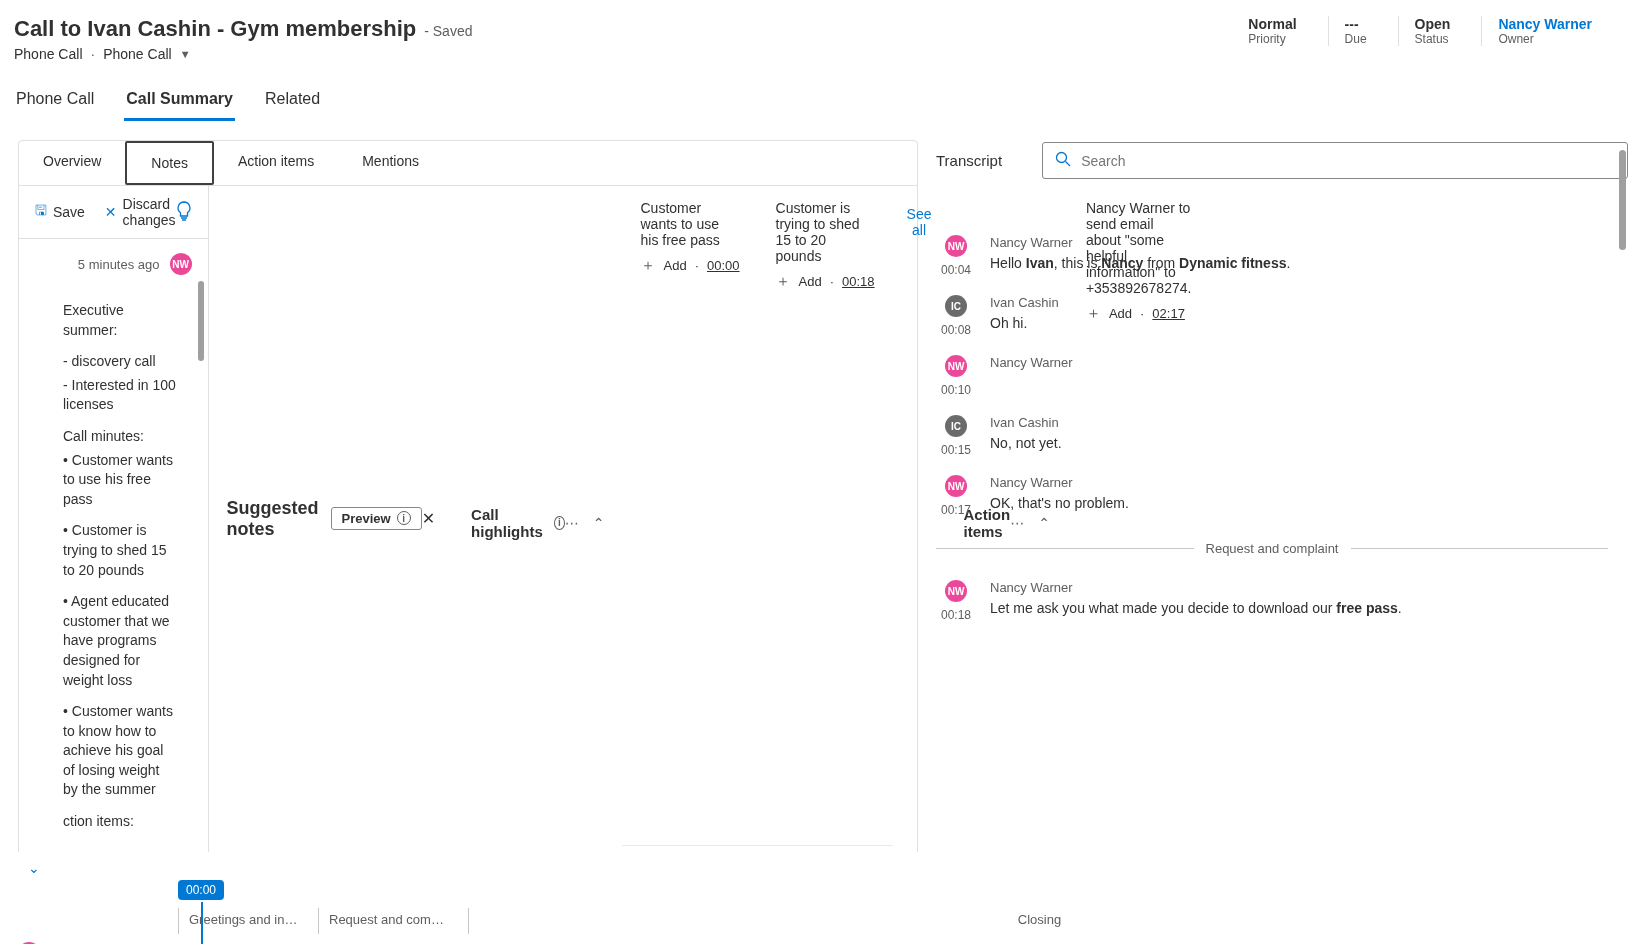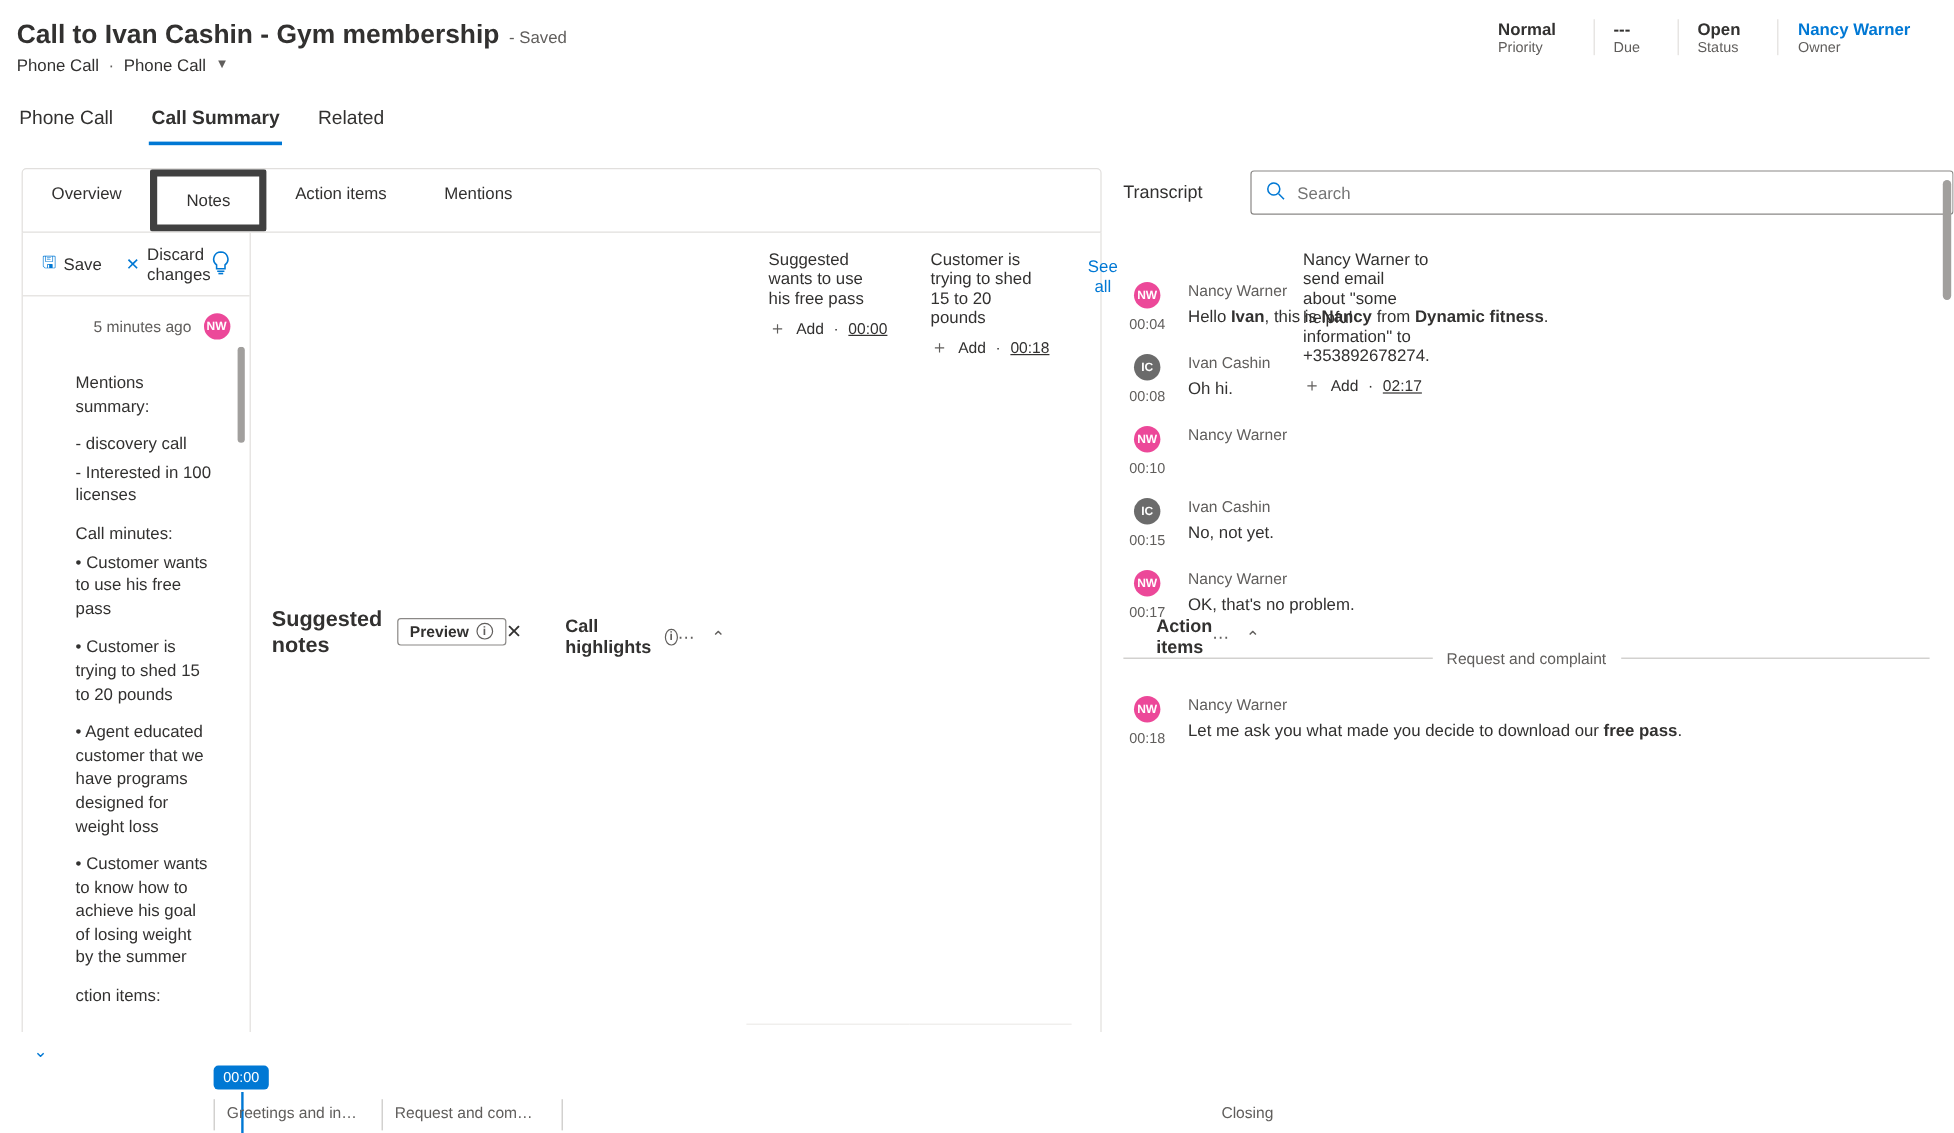--- a/index.html
+++ b/index.html
@@ -21,21 +21,21 @@
 
 .main-tabs { display: flex; gap: 28px; padding: 14px 14px 0 14px; border-bottom: 1px solid transparent; }
 .main-tab { font-size: 16px; padding: 6px 2px 10px 2px; cursor: pointer; }
 .main-tab.active { font-weight: 600; border-bottom: 3px solid #0078d4; }
 
 .content { display: flex; padding: 18px 0 0 18px; gap: 0; align-items: flex-start; }
 
 .left-panel { width: 900px; display: flex; flex-direction: column; background:#fff; }
 .sub-tabs { display: flex; border: 1px solid #e1dfdd; border-radius: 4px 4px 0 0; overflow:hidden; }
 .sub-tab { padding: 12px 24px; font-size: 14px; cursor:pointer; }
-.sub-tab.highlight { border: 6px solid #404040; border-radius: 2px; }
+.sub-tab.highlight { border: 2px solid #404040; border-radius: 2px; }
 
 .notes-row { display: flex; border-left:1px solid #e1dfdd; border-right:1px solid #e1dfdd; flex:1; min-height: 470px;}
 .notes-col { width: 500px; border-right:1px solid #e1dfdd; display:flex; flex-direction:column; }
 .notes-toolbar { display:flex; align-items:center; justify-content:space-between; padding: 10px 16px; border-bottom:1px solid #e1dfdd; }
 .tb-left { display:flex; gap:20px; align-items:center; }
 .tb-btn { display:flex; align-items:center; gap:6px; cursor:pointer; }
 .tb-icon { color:#0078d4; }
 .bulb { color:#0078d4; }
 
 .notes-meta { display:flex; justify-content:flex-end; align-items:center; gap:10px; padding: 14px 16px 6px 16px; color:#605e5c; font-size:13px;}
@@ -168,21 +168,21 @@
                 <path fill="none" stroke="#0078d4" stroke-width="1.3" d="M8 1a6 6 0 0 0-3.5 10.8V15h7v-3.2A6 6 0 0 0 8 1zM5 17h6M6 19h4"></path>
               </svg>
           </span>
         </div>
         <div class="notes-meta">
           <span>5 minutes ago</span>
           <span class="avatar nw">NW</span>
         </div>
         <div class="notes-body">
           <div class="notes-scroll-thumb"></div>
-          <p class="heading">Mentions summary:</p>
+          <p class="heading">Executive summer:</p>
           <p style="margin:4px 0">- discovery call</p>
           <p style="margin:4px 0 12px 0">- Interested in 100 licenses</p>
           <p class="heading" style="margin-bottom:4px">Call minutes:</p>
           <p style="margin-top:4px">• Customer wants to use his free pass</p>
           <p>• Customer is trying to shed 15 to 20 pounds</p>
           <p>• Agent educated customer that we have programs designed for weight loss</p>
           <p>• Customer wants to know how to achieve his goal of losing weight by the summer</p>
           <p>ction items:</p>
         </div>
       </div>
@@ -204,21 +204,21 @@
             <span>Call highlights</span>
             <span class="info-circle">i</span>
           </div>
           <div class="section-actions">
             <span>⋯</span>
             <span>⌃</span>
           </div>
         </div>
 
         <div class="sug-item">
-          <div class="sug-text">Suggested wants to use his free pass</div>
+          <div class="sug-text">Customer wants to use his free pass</div>
           <div class="add-row">
             <span class="plus">＋</span>
             <span>Add</span>
             <span>·</span>
             <span class="ts-link">00:00</span>
           </div>
         </div>
         <div class="sug-item">
           <div class="sug-text">Customer is trying to shed 15 to 20 pounds</div>
           <div class="add-row">

